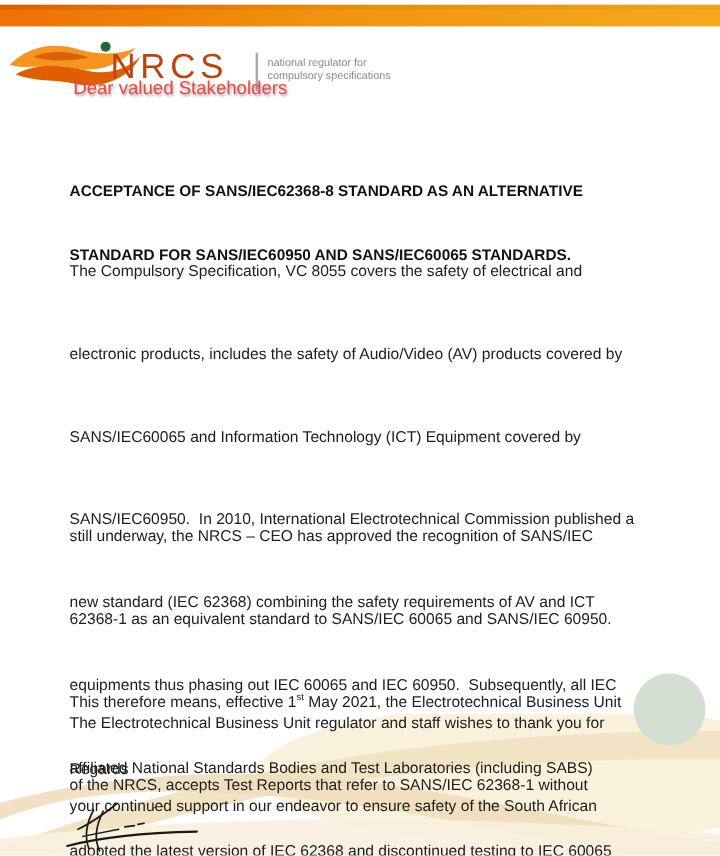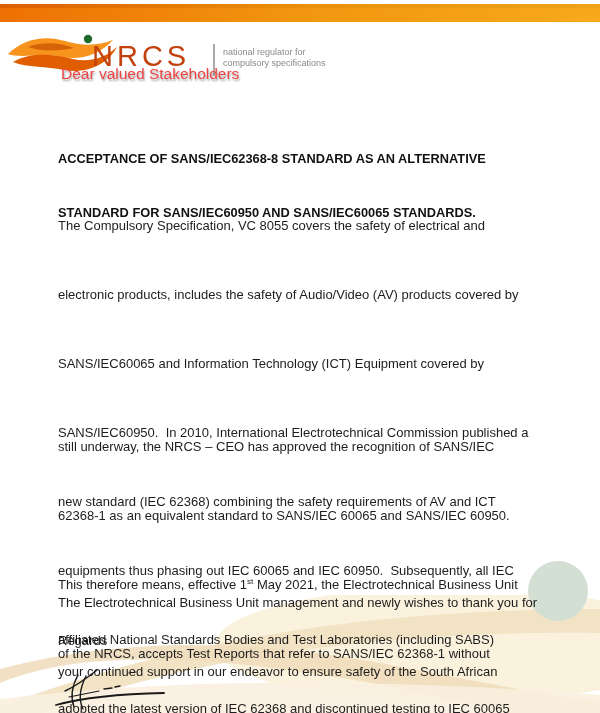--- a/index.html
+++ b/index.html
@@ -113,21 +113,21 @@
 
 <div class="abs para para2">
   <div>still underway, the NRCS – CEO has approved the recognition of SANS/IEC</div>
   <div>62368-1 as an equivalent standard to SANS/IEC 60065 and SANS/IEC 60950.</div>
   <div><span>This therefore means, effective 1</span><sup>st</sup><span> May 2021, the Electrotechnical Business Unit</span></div>
   <div>of the NRCS, accepts Test Reports that refer to SANS/IEC 62368-1 without</div>
   
 </div>
 
 <div class="abs para para3">
-  <div>The Electrotechnical Business Unit management and newly wishes to thank you for</div>
+  <div>The Electrotechnical Business Unit regulator and staff wishes to thank you for</div>
   <div>your continued support in our endeavor to ensure safety of the South African</div>
   
 </div>
 
 <div class="abs closing">Regards</div>
 
 <svg class="abs signature" viewBox="0 0 125 48" xmlns="http://www.w3.org/2000/svg">
   <g stroke="#1a1a1a" fill="none" stroke-linecap="round">
     <path d="M4,41 C30,34 64,30 112,29" stroke-width="1.8"></path>
     <path d="M26,11 C20,22 18,32 22,43" stroke-width="1.4"></path>

